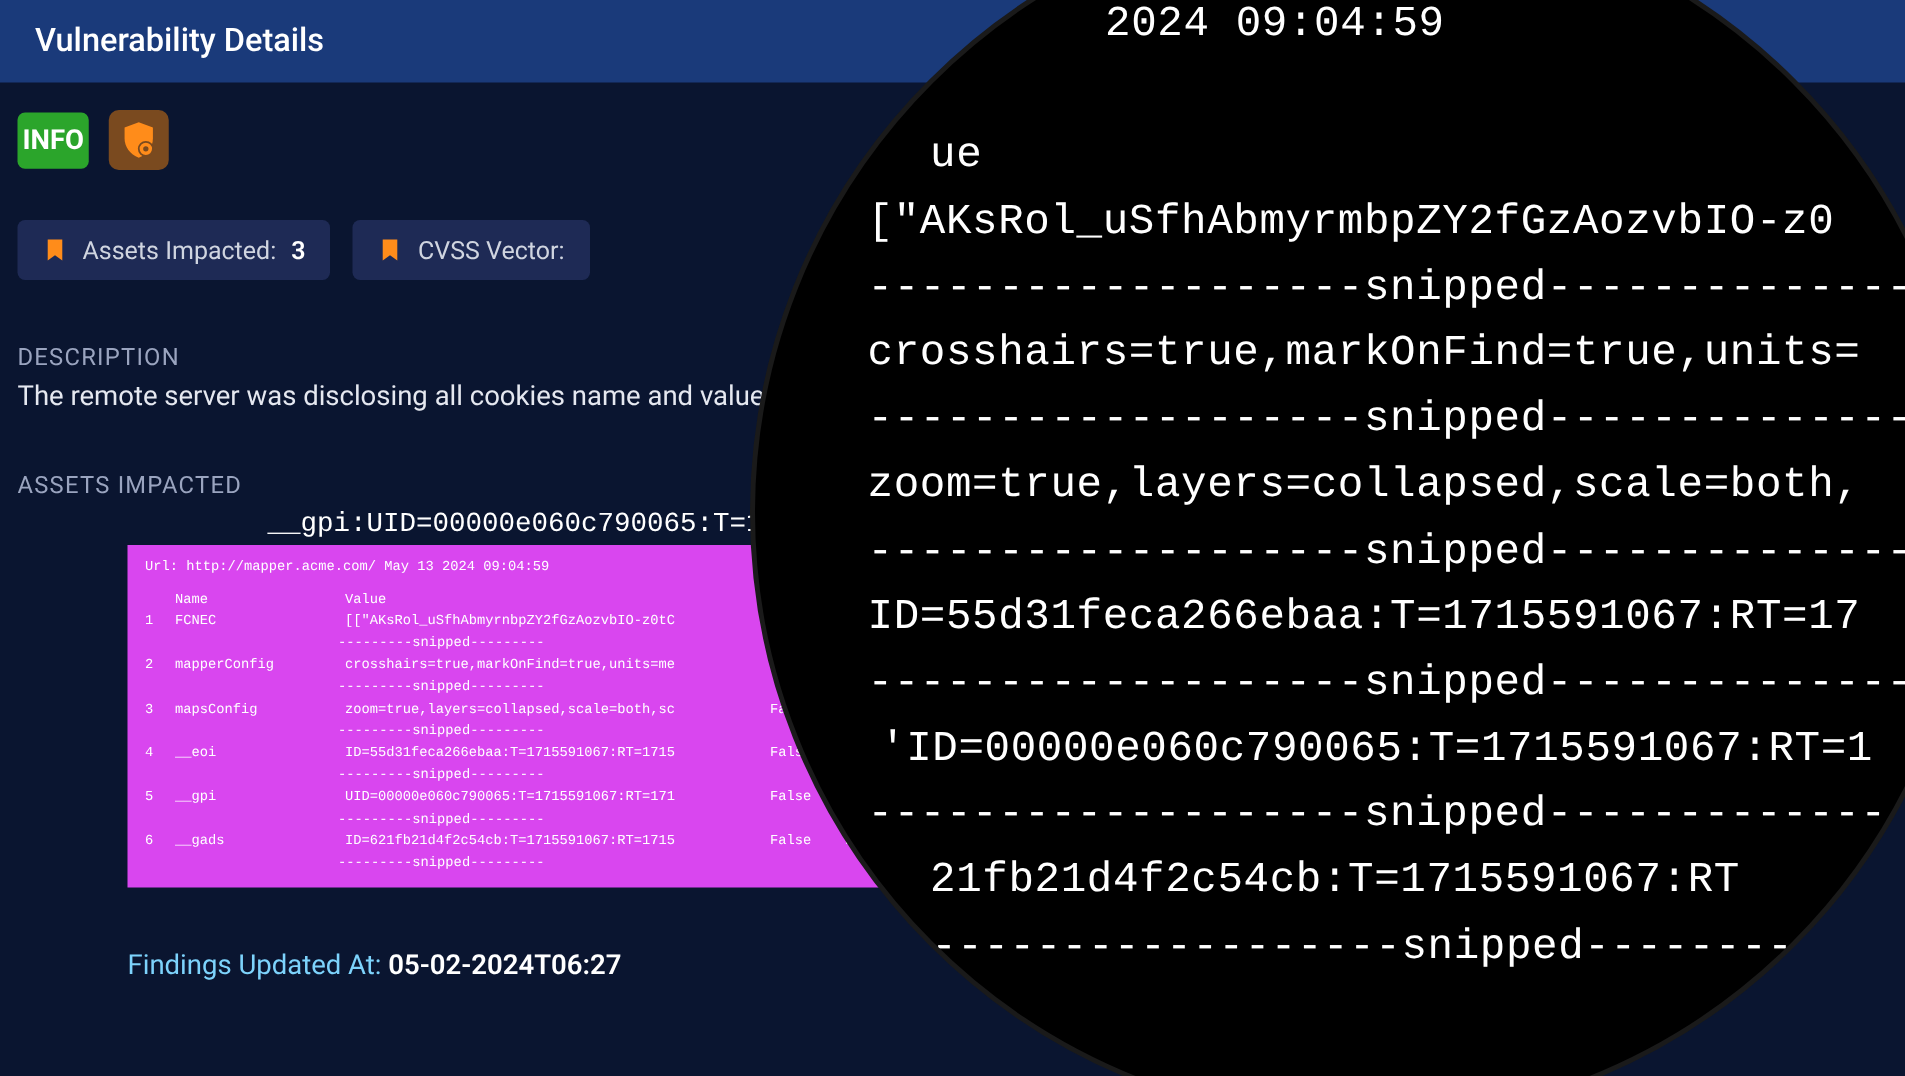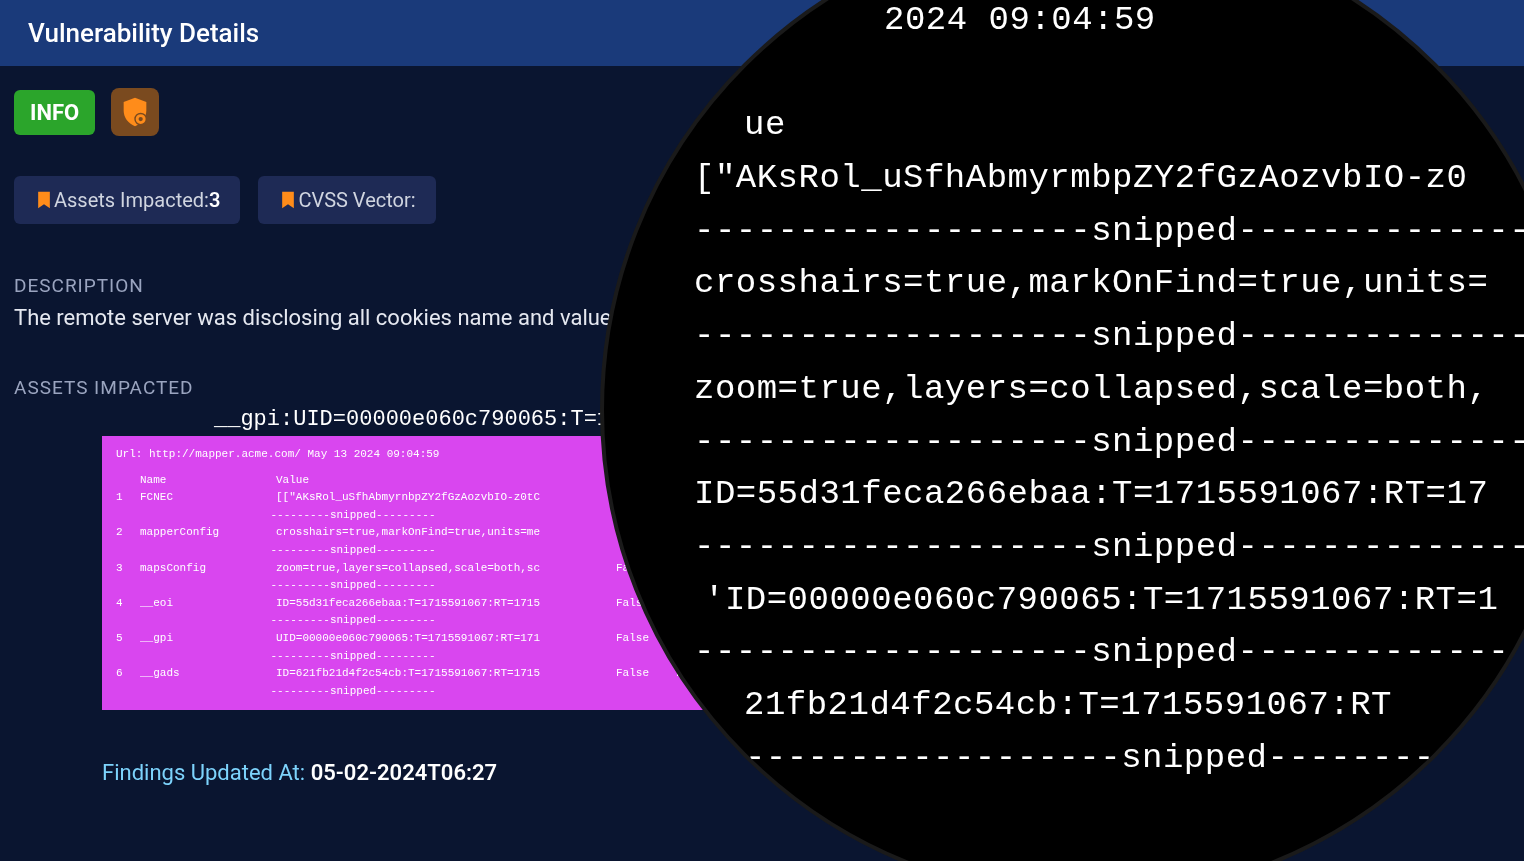--- a/index.html
+++ b/index.html
@@ -27,21 +27,21 @@
   }
   .title-row {
     display: flex;
     align-items: center;
     gap: 16px;
     margin-bottom: 40px;
   }
   .info-badge {
     background: #2ba52b;
     color: white;
-    padding: 10px 16px;
+    padding: 10px 4px;
     border-radius: 6px;
     font-weight: 700;
     font-size: 22px;
   }
   .icon-box {
     width: 48px;
     height: 48px;
     background: #7a4a1f;
     border-radius: 8px;
     display: flex;
@@ -60,20 +60,21 @@
     display: flex;
     gap: 18px;
     margin-bottom: 40px;
   }
   .stat-chip {
     background: #1e2a55;
     border-radius: 6px;
     padding: 12px 20px;
     display: flex;
     align-items: center;
+    gap: 12px;
     font-size: 20px;
   }
   .stat-chip.active {
     background: #2a4282;
   }
   .bookmark-icon {
     width: 20px;
     height: 24px;
   }
   .bookmark-orange { fill: #ff8c1a; }

